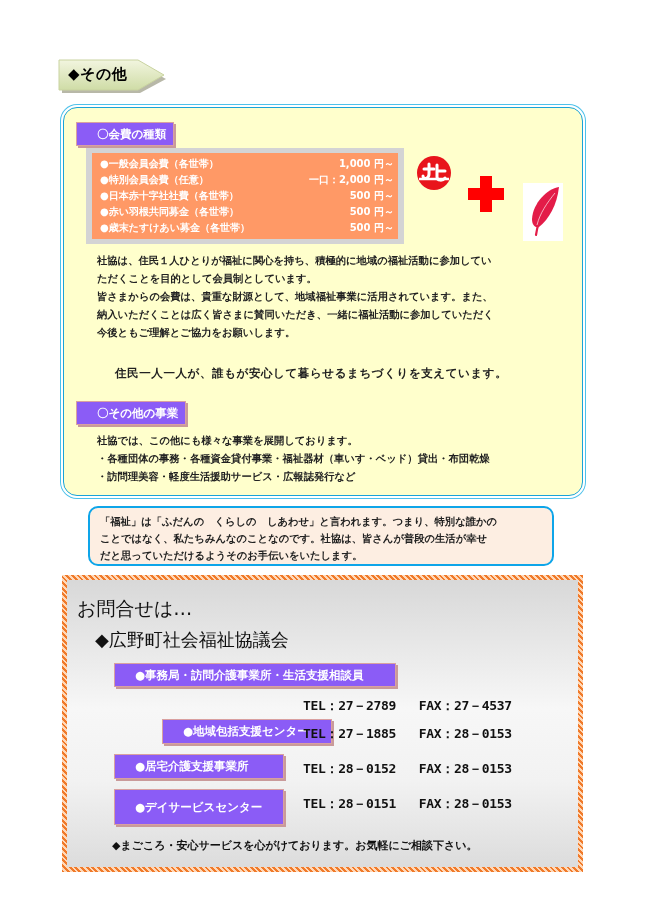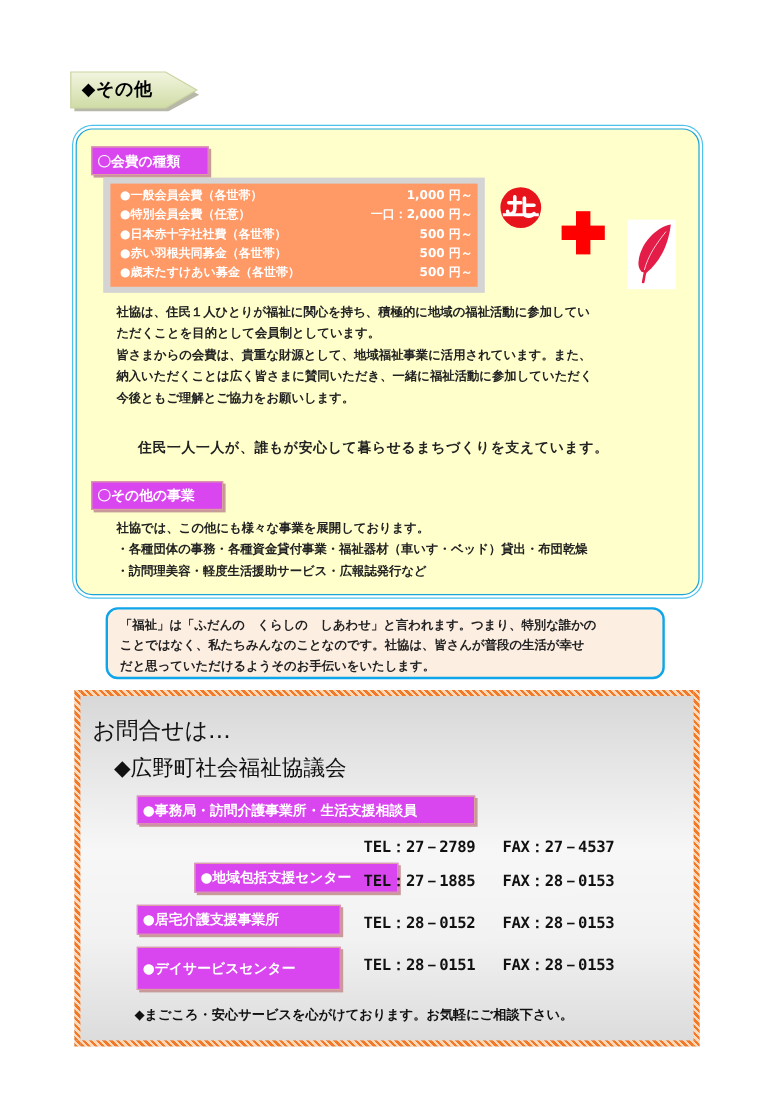--- a/index.html
+++ b/index.html
@@ -19,23 +19,23 @@
     
     .yellow-panel {
       position: absolute; left: 63px; top: 107px; width: 520px; height: 389px;
       background: #ffffcc;
       border: 1px solid #1aa3d9;
       border-radius: 14px;
       box-shadow: 0 0 0 2px #ffffff, 0 0 0 3px #4dc1ea;
     }
 
     .dark-label {
-      position: absolute; background: #d946ef; color: #ffffff; font-weight: bold;
+      position: absolute; background: #8b5cf6; color: #ffffff; font-weight: bold;
       font-size: 11.5px; border: 1px solid #d9a0a0; box-shadow: 2px 2px 0 #c99a9a;
-      padding: 0 4px; display: flex; align-items: center; white-space: nowrap;
+      padding: 0 20px; display: flex; align-items: center; white-space: nowrap;
     }
 
     .fee-wrap {
       position: absolute; left: 86px; top: 148px; width: 318px; height: 96px;
       background: #d4d4d4; padding: 5px 6px;
     }
     .fee-table {
       width: 100%; height: 100%; background: #ff9966; color: #ffffff;
       font-size: 10px; font-weight: bold; padding: 3px 4px 0 8px;
     }

